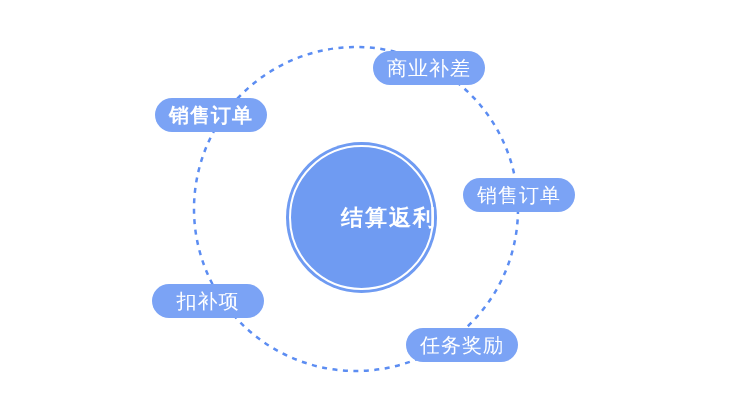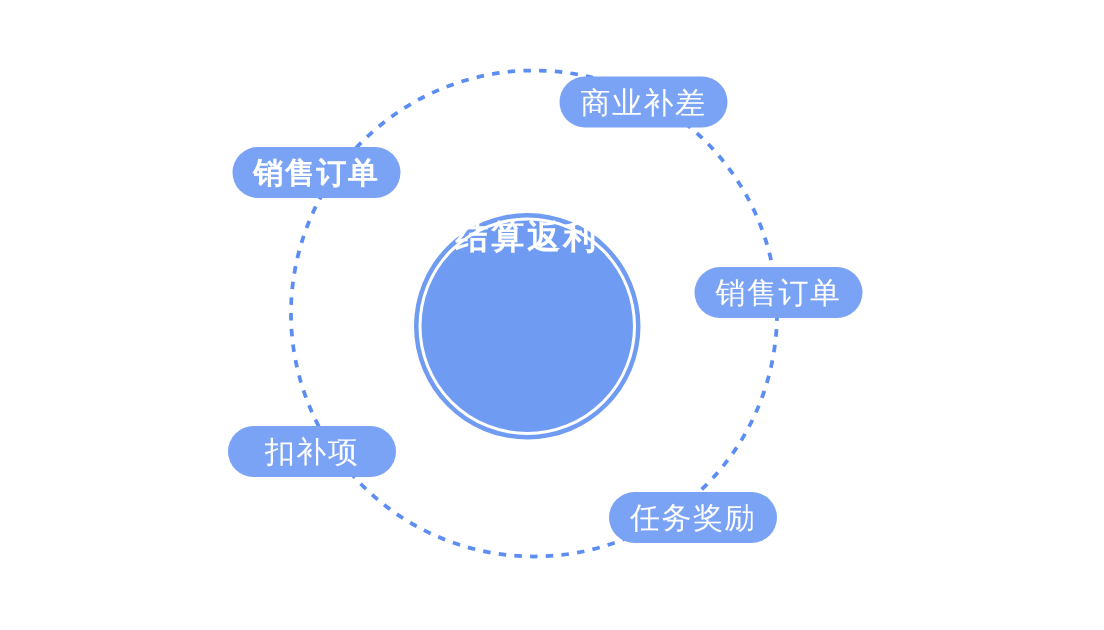--- a/index.html
+++ b/index.html
@@ -27,26 +27,27 @@
     width: 736px; height: 420px;
   }
   .orbit-svg circle {
     fill: none;
     stroke: var(--color-dash);
     stroke-width: 2.5;
     stroke-dasharray: 5 5.5;
   }
   .center-node {
     position: absolute;
-    left: 276px; top: 142px;
+    left: 286px; top: 142px;
     width: 151px; height: 151px;
     background: var(--color-center);
     border-radius: 50%;
     display: flex;
-    align-items: flex-start;
+    flex-direction: column;
+    align-items: flex-end;
     justify-content: center;
     z-index: 2;
   }
   .center-node::before {
     content: "";
     position: absolute;
     inset: 3px;
     border: 2.5px solid #fff;
     border-radius: 50%;
     pointer-events: none;

